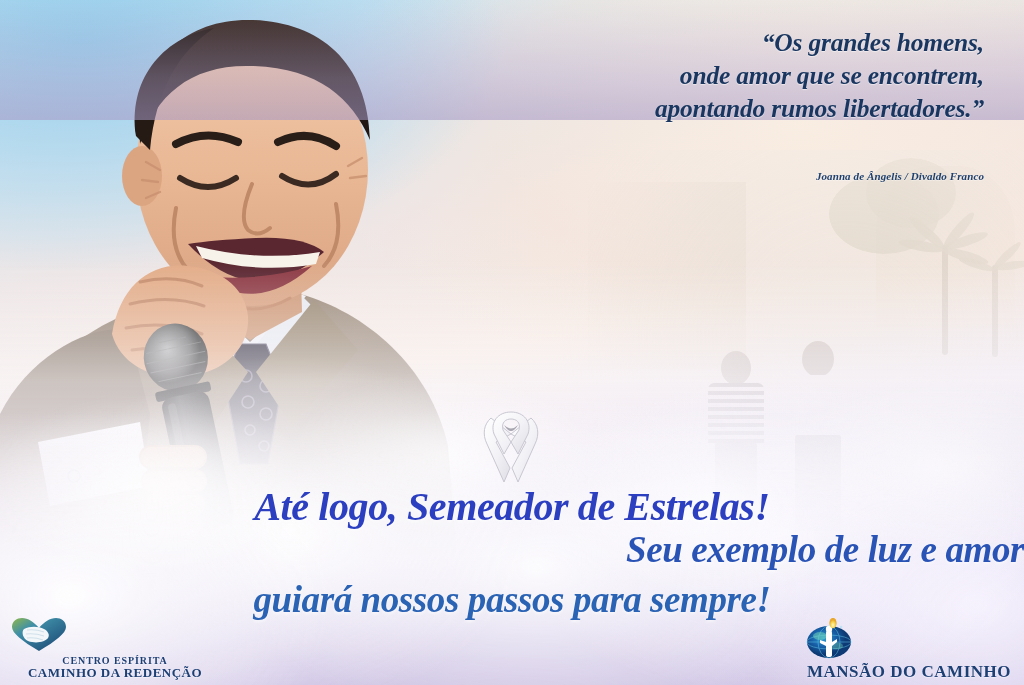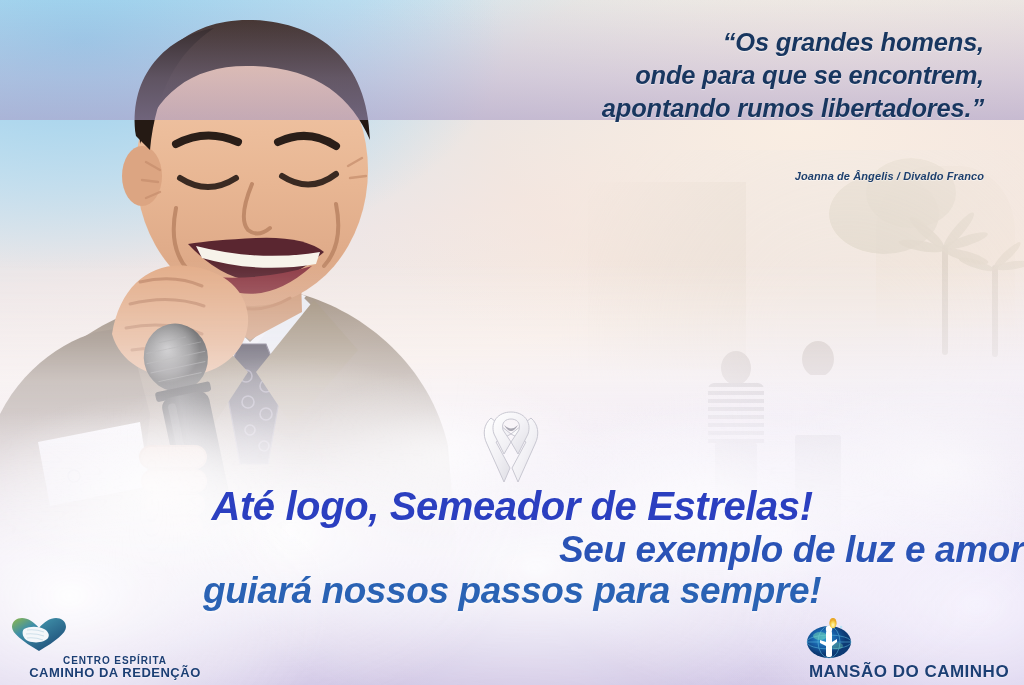--- a/index.html
+++ b/index.html
@@ -6,21 +6,21 @@
   html, body {
     margin: 0;
     padding: 0;
     background: #000;
   }
   #poster {
     position: relative;
     width: 1024px;
     height: 685px;
     overflow: hidden;
-    font-family: Liberation Sans, sans-serif;
+    font-family: Liberation Serif, serif;
     background: #86efac;
     user-select: none;
   }
 
   
   .layer { position: absolute; inset: 0; }
 
   
   .bg-sky {
     background:
@@ -141,21 +141,21 @@
     text-align: center;
     font-style: italic;
     font-weight: 700;
     color: #2a43c0;
     letter-spacing: -0.4px;
     line-height: 1.04;
     text-shadow: 0 2px 3px rgba(255,255,255,0.55), 0 0 1px rgba(255,255,255,.8);
   }
   .message .m1 { display:block; font-size: 40px; color:#2b3fc0; }
   .message .m2 { display:block; font-size: 37px; color:#2a53b6; margin-top: 3px; text-align: right; }
-  .message .m3 { display:block; font-size: 37px; color:#2a62b4; margin-top: 3px; }
+  .message .m3 { display:block; font-size: 37px; color:#2a62b4; margin-top: 12px; }
 
   
   .logo-left  { position:absolute; left: 10px;  bottom: 4px; width: 210px; text-align:center; }
   .logo-right { position:absolute; right: 10px; bottom: 4px; width: 210px; text-align:center; }
   .logo-mark { display:block; margin: 0 auto 2px; }
   .logo-mark svg { display:block; }
   .logo-text { color:#1c3f74; font-weight:700; line-height:1.12; text-shadow:0 1px 1px rgba(255,255,255,.5); }
   .logo-text .l1 { display:block; font-size: 10px; letter-spacing: .9px; }
   .logo-text .l2 { display:block; font-size: 13px; letter-spacing: .5px; }
   .logo-text .r1 { display:block; font-size: 17px; letter-spacing: .5px; }
@@ -329,21 +329,21 @@
       <circle cx="74" cy="482" r="6" fill="#e6e8ef" stroke="#b9bfcd" stroke-width="1.5"></circle>
     </svg>
   </div>
 
   <div class="layer clouds"></div>
   <div class="layer clouds-soft"></div>
   <div class="layer vignette-bottom"></div>
 
   <div class="quote-block">
     <span class="ql">“Os grandes homens,</span>
-    <span class="ql">onde para que se encontrem,</span>
+    <span class="ql">onde amor que se encontrem,</span>
     <span class="ql">apontando rumos libertadores.”</span>
   </div>
   <div class="quote-attr">Joanna de Ângelis / Divaldo Franco</div>
 
   <div class="ribbon">
     <svg viewBox="0 0 74 78" aria-hidden="true">
       <defs>
         <linearGradient id="ribG" x1="0" y1="0" x2="1" y2="1">
           <stop offset="0%" stop-color="#ffffff"></stop>
           <stop offset="55%" stop-color="#f2f1f5"></stop>

